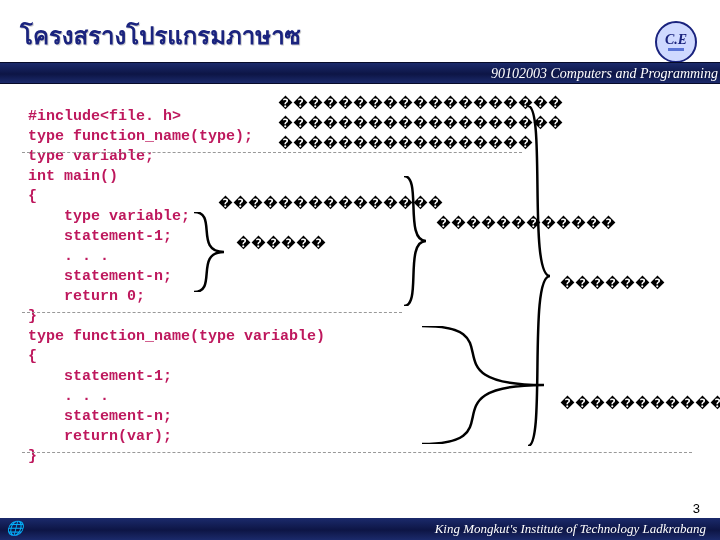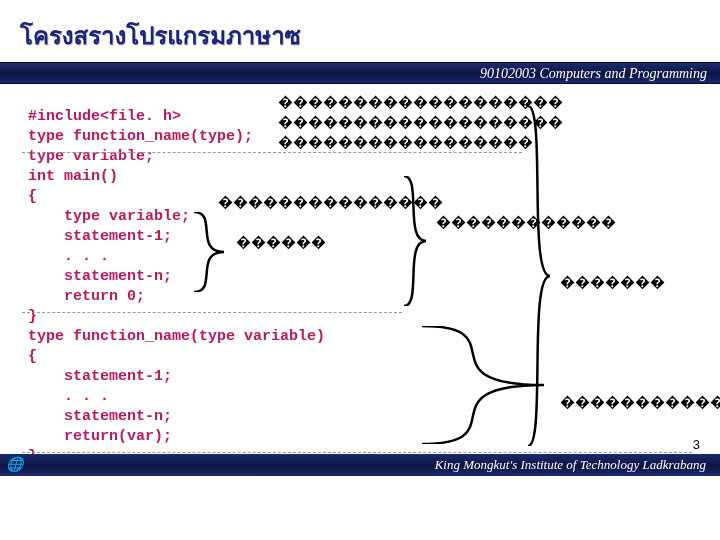--- a/index.html
+++ b/index.html
@@ -5,21 +5,21 @@
   * { box-sizing: border-box; }
   body {
     margin: 0;
     width: 720px;
     height: 540px;
     background: #fff;
     font-family: "Tahoma", sans-serif;
     position: relative;
     overflow: hidden;
   }
-  .slide { width: 720px; height: 476px; position: relative; }
+  .slide { width: 720px; height: 540px; position: relative; }
   .title {
     position: absolute;
     left: 20px;
     top: 16px;
     color: #1a237e;
     font-size: 24px;
     font-weight: 700;
     text-shadow: 1px 1px 0 rgba(0,0,0,.2);
   }
   .logo {
@@ -28,21 +28,21 @@
     width: 44px; height: 44px;
   }
   .logo svg { width: 44px; height: 44px; }
   .header-bar {
     position: absolute;
     left: 0; right: 0;
     top: 62px;
     height: 22px;
     background: linear-gradient(#1b2a6b, #0d1545 55%, #1b2a6b);
     text-align: right;
-    padding-right: 13px;
+    padding-right: 2px;
     color: #fff;
     font-family: Georgia, serif;
     font-style: italic;
     font-size: 14px;
     line-height: 22px;
     border-top: 1px solid #070b29;
     border-bottom: 1px solid #070b29;
   }
   .body { position: absolute; left: 0; right: 0; top: 84px; bottom: 22px; }
   .code {
@@ -101,20 +101,27 @@
     text-align: center;
   }
 </style>
 </head>
 <body>
 
 <div class="slide">
 
   <div class="title">โครงสรางโปรแกรมภาษาซ</div>
 
+  <div class="logo">
+    <svg viewBox="0 0 44 44">
+      <circle cx="22" cy="22" r="20" fill="#cfd9ff" stroke="#1a237e" stroke-width="2"></circle>
+      <text x="22" y="24" text-anchor="middle" font-family="Georgia" font-style="italic" font-weight="bold" fill="#1a237e" font-size="14">C.E</text>
+      <rect x="14" y="28" width="16" height="3" fill="#5a74d6"></rect>
+    </svg>
+  </div>
 
   <div class="header-bar">90102003 Computers and Programming</div>
 
   <div class="body">
 
     <pre class="code">#include&lt;file. h&gt;
 type function_name(type);
 type variable;
 int main()
 {

